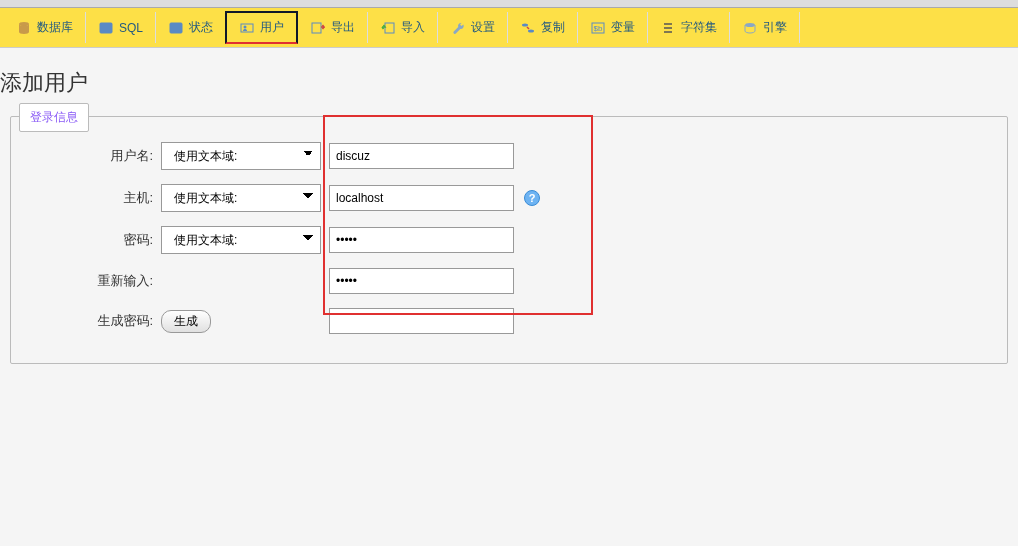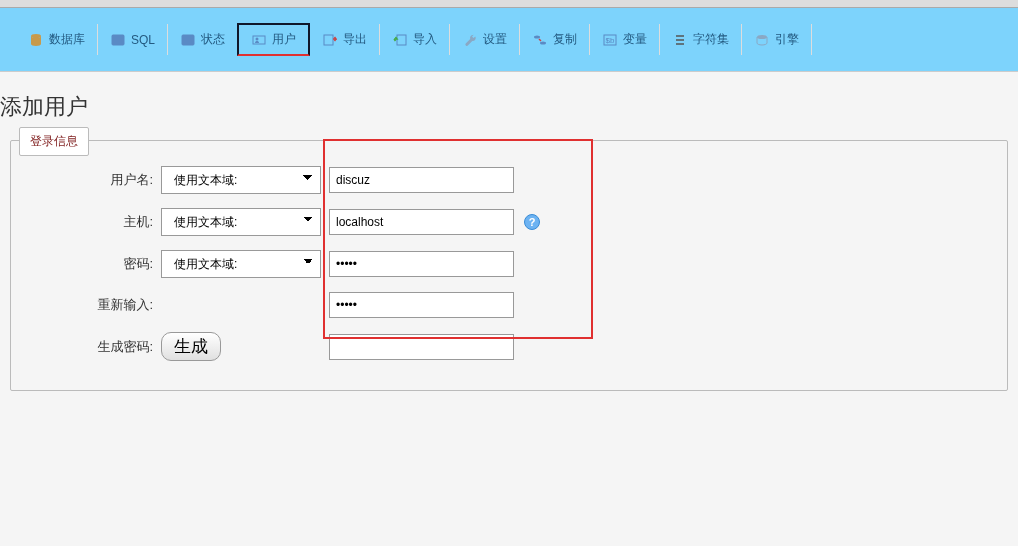--- a/index.html
+++ b/index.html
@@ -1,31 +1,31 @@
 <!DOCTYPE html>
 <html><head>
 <meta charset="utf-8">
 <style>
 * { box-sizing: border-box; margin: 0; padding: 0; }
 body { font-family: Arial, sans-serif; font-size: 13px; background: #f5f5f5; color: #333; width: 1018px; }
 .top-bar { background: #ddd; height: 8px; border-bottom: 1px solid #aaa; }
-.tab-strip { background: #7dd3fc; border-bottom: 1px solid #ccc; display: flex; padding: 16px; }
+.tab-strip { background: #fde047; border-bottom: 1px solid #ccc; display: flex; padding: 4px; }
 .tab { display: flex; align-items: center; padding: 6px 12px; border-right: 1px solid #ddd; cursor: pointer; color: #235a81; font-size: 12px; }
 .tab .tab-icon { width: 16px; height: 16px; margin-right: 5px; display: inline-flex; align-items: center; justify-content: center; }
 .tab.highlighted { border: 2px solid #0f172a; border-bottom: 2px solid #e03030; margin: -1px 0 -1px -1px; }
 .content { padding: 20px 0 0 0; background: #f5f5f5; }
 h2 { font-size: 22px; font-weight: normal; color: #333; padding: 0 0 18px 0; margin-left: 0; }
 .fieldset { border: 1px solid #bbb; margin: 0 10px 25px 10px; background: #f5f5f5; border-radius: 2px; position: relative; padding: 25px 0 15px 0; }
-.fieldset-legend { position: absolute; top: -14px; left: 8px; background: #fff; border: 1px solid #bbb; padding: 5px 10px; font-size: 12px; color: #7f1d1d; border-radius: 2px; }
+.fieldset-legend { position: absolute; top: -14px; left: 8px; background: #fff; border: 1px solid #bbb; padding: 5px 10px; font-size: 12px; color: #8b5cf6; border-radius: 2px; }
 .form-row { display: flex; align-items: center; margin-bottom: 14px; padding: 0 10px; }
 .form-label { width: 140px; text-align: right; padding-right: 8px; font-size: 13px; color: #333; }
 .form-select { width: 160px; height: 28px; border: 1px solid #999; background: #fff; font-size: 12px; padding: 0 12px; appearance: none; background-image: linear-gradient(45deg, transparent 50%, #000 50%), linear-gradient(135deg, #000 50%, transparent 50%); background-position: calc(100% - 12px) 8px, calc(100% - 7px) 8px; background-size: 5px 5px, 5px 5px; background-repeat: no-repeat; }
 .form-input { width: 185px; height: 26px; border: 1px solid #999; background: #fff; font-size: 12px; padding: 0 6px; margin-left: 8px; }
 .help-icon { width: 16px; height: 16px; margin-left: 10px; display: inline-flex; align-items: center; justify-content: center; border-radius: 50%; background: #6db3f2; color: #fff; font-size: 11px; font-weight: bold; border: 1px solid #3a8cd6; }
-.gen-btn { border: 1px solid #999; background: linear-gradient(#fff, #e0e0e0); border-radius: 10px; padding: 2px 12px; font-size: 17px; cursor: pointer; margin-left: 0; }
+.gen-btn { border: 1px solid #999; background: linear-gradient(#fff, #e0e0e0); border-radius: 10px; padding: 2px 12px; font-size: 12px; cursor: pointer; margin-left: 0; }
 .red-box { position: absolute; border: 2px solid #e03030; pointer-events: none; }
 .checkbox-row { display: flex; align-items: center; padding: 2px 10px; font-size: 12px; color: #333; }
 .checkbox-row input { margin-right: 6px; accent-color: #235a81; }
 .svg-db { fill: #c89a4a; }
 .svg-sql { fill: #5a8ac4; }
 .svg-status { fill: #5a8ac4; }
 </style>
 </head>
 <body>
 

